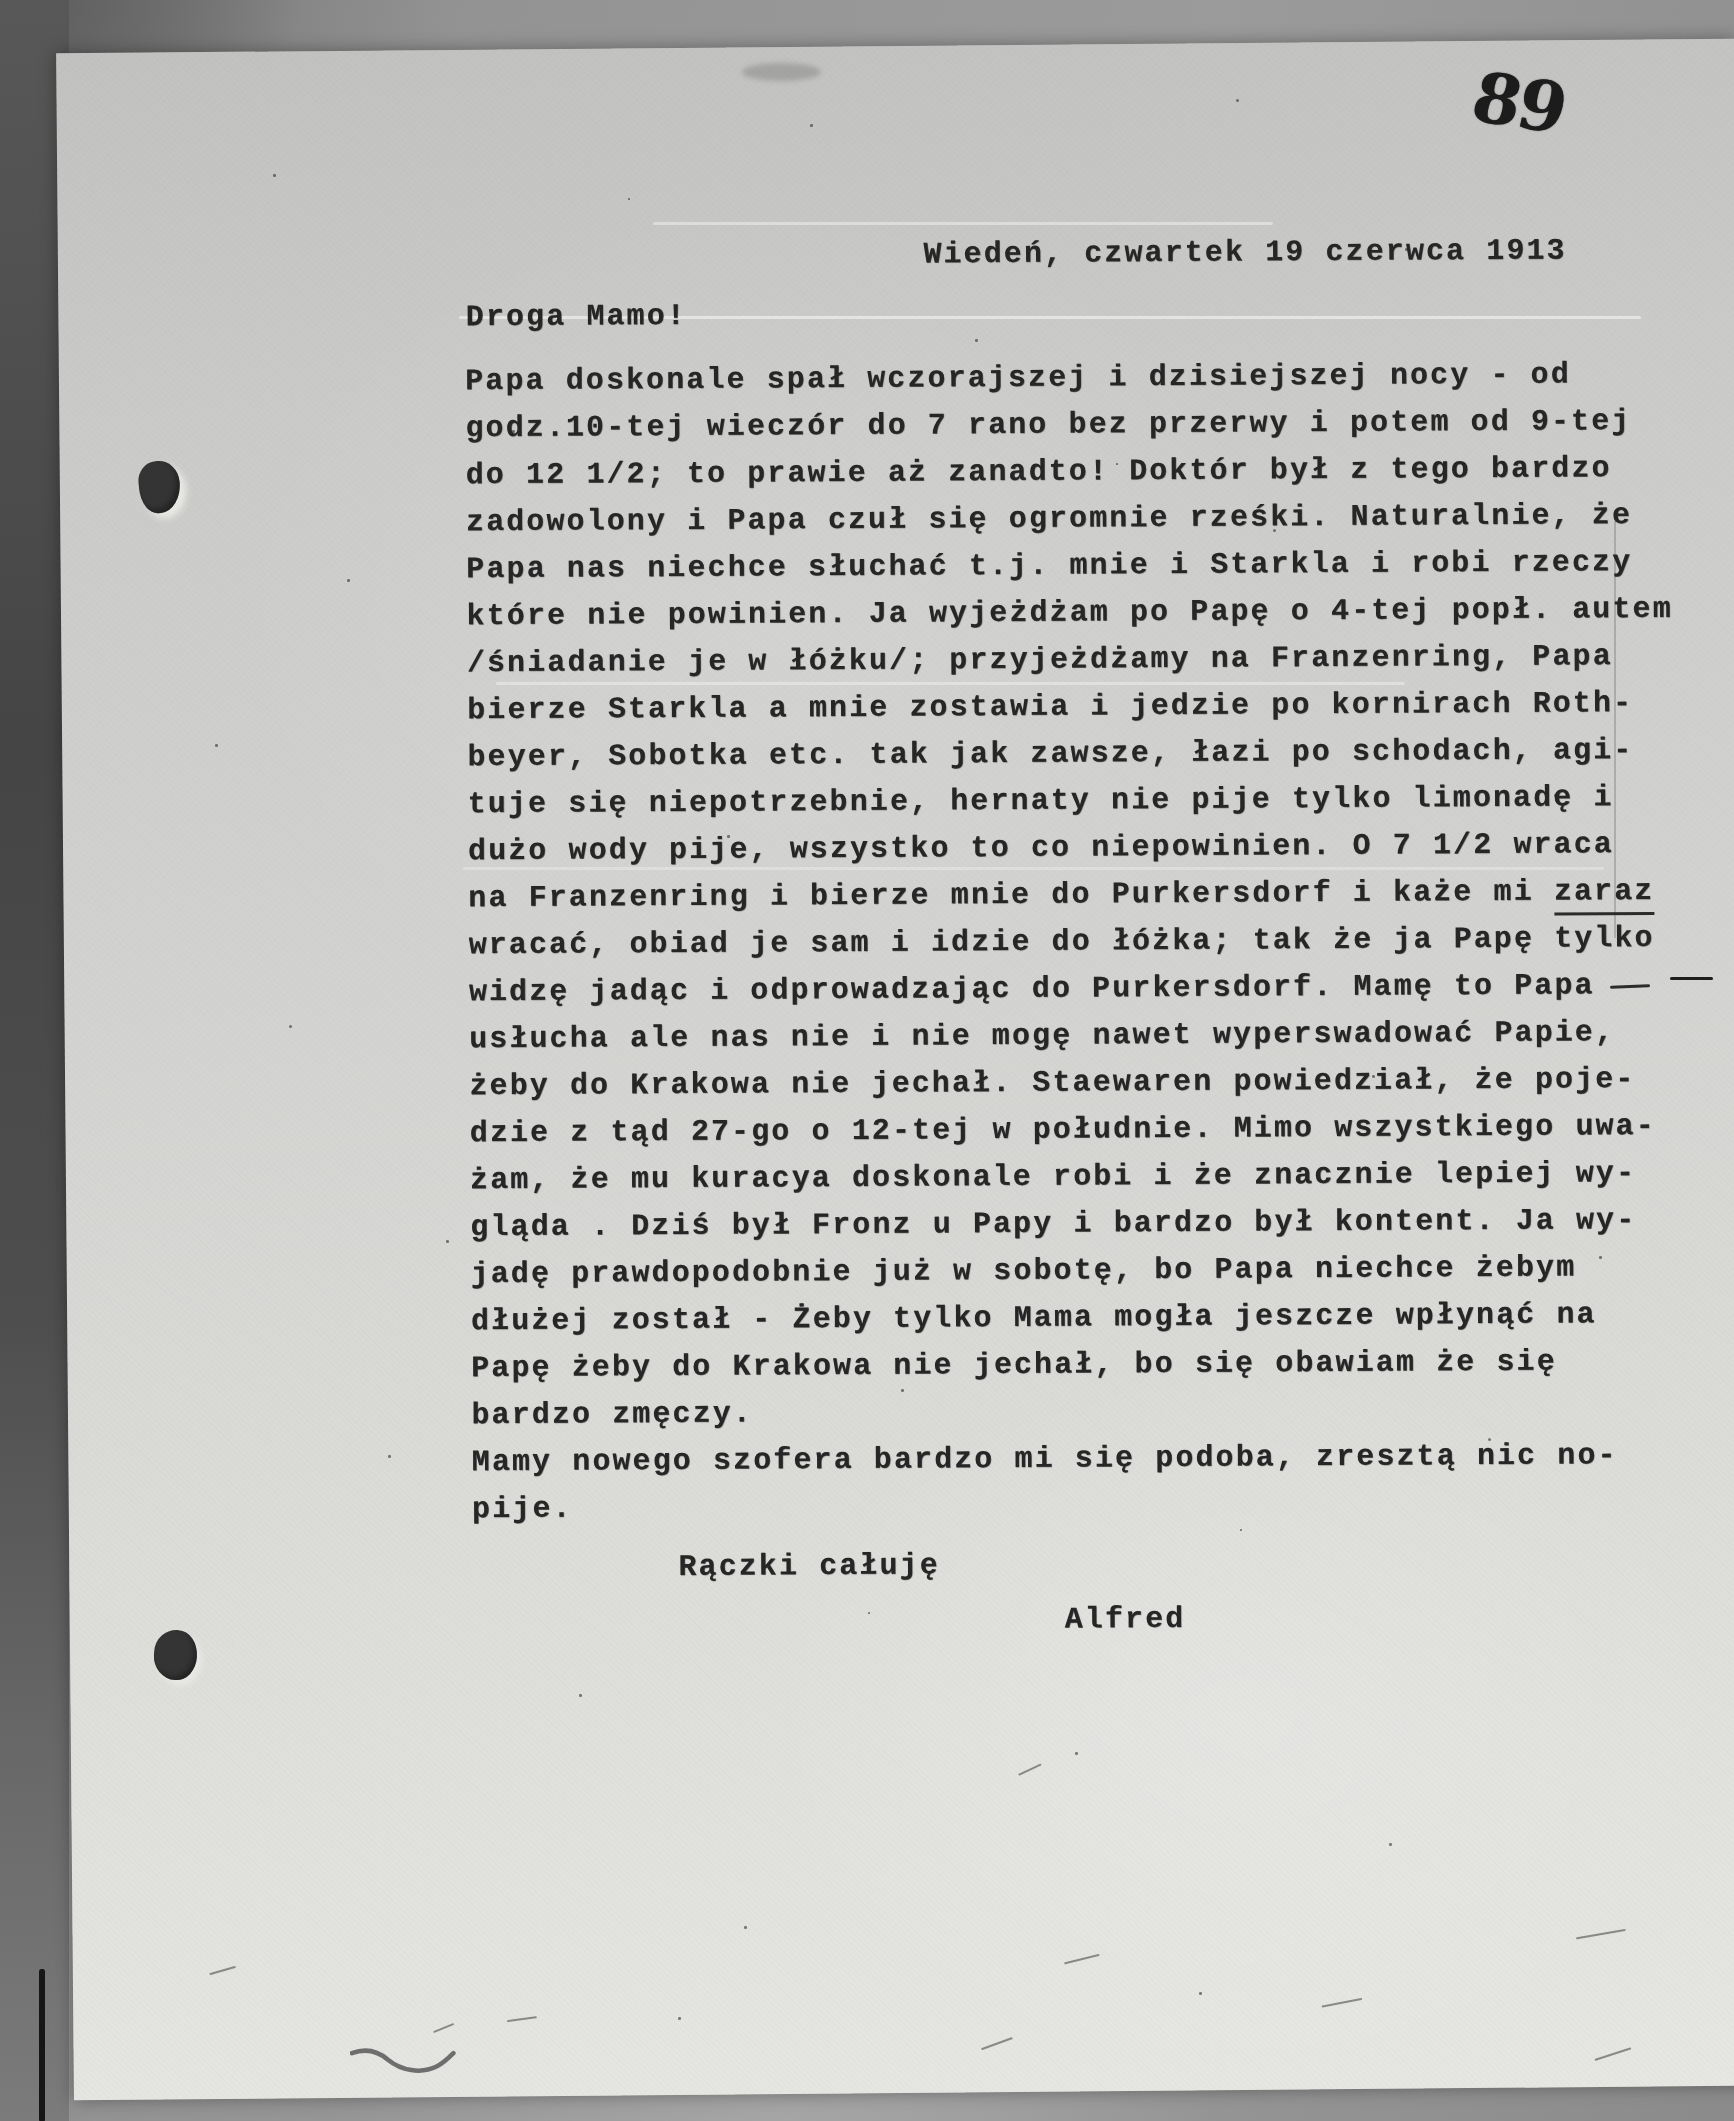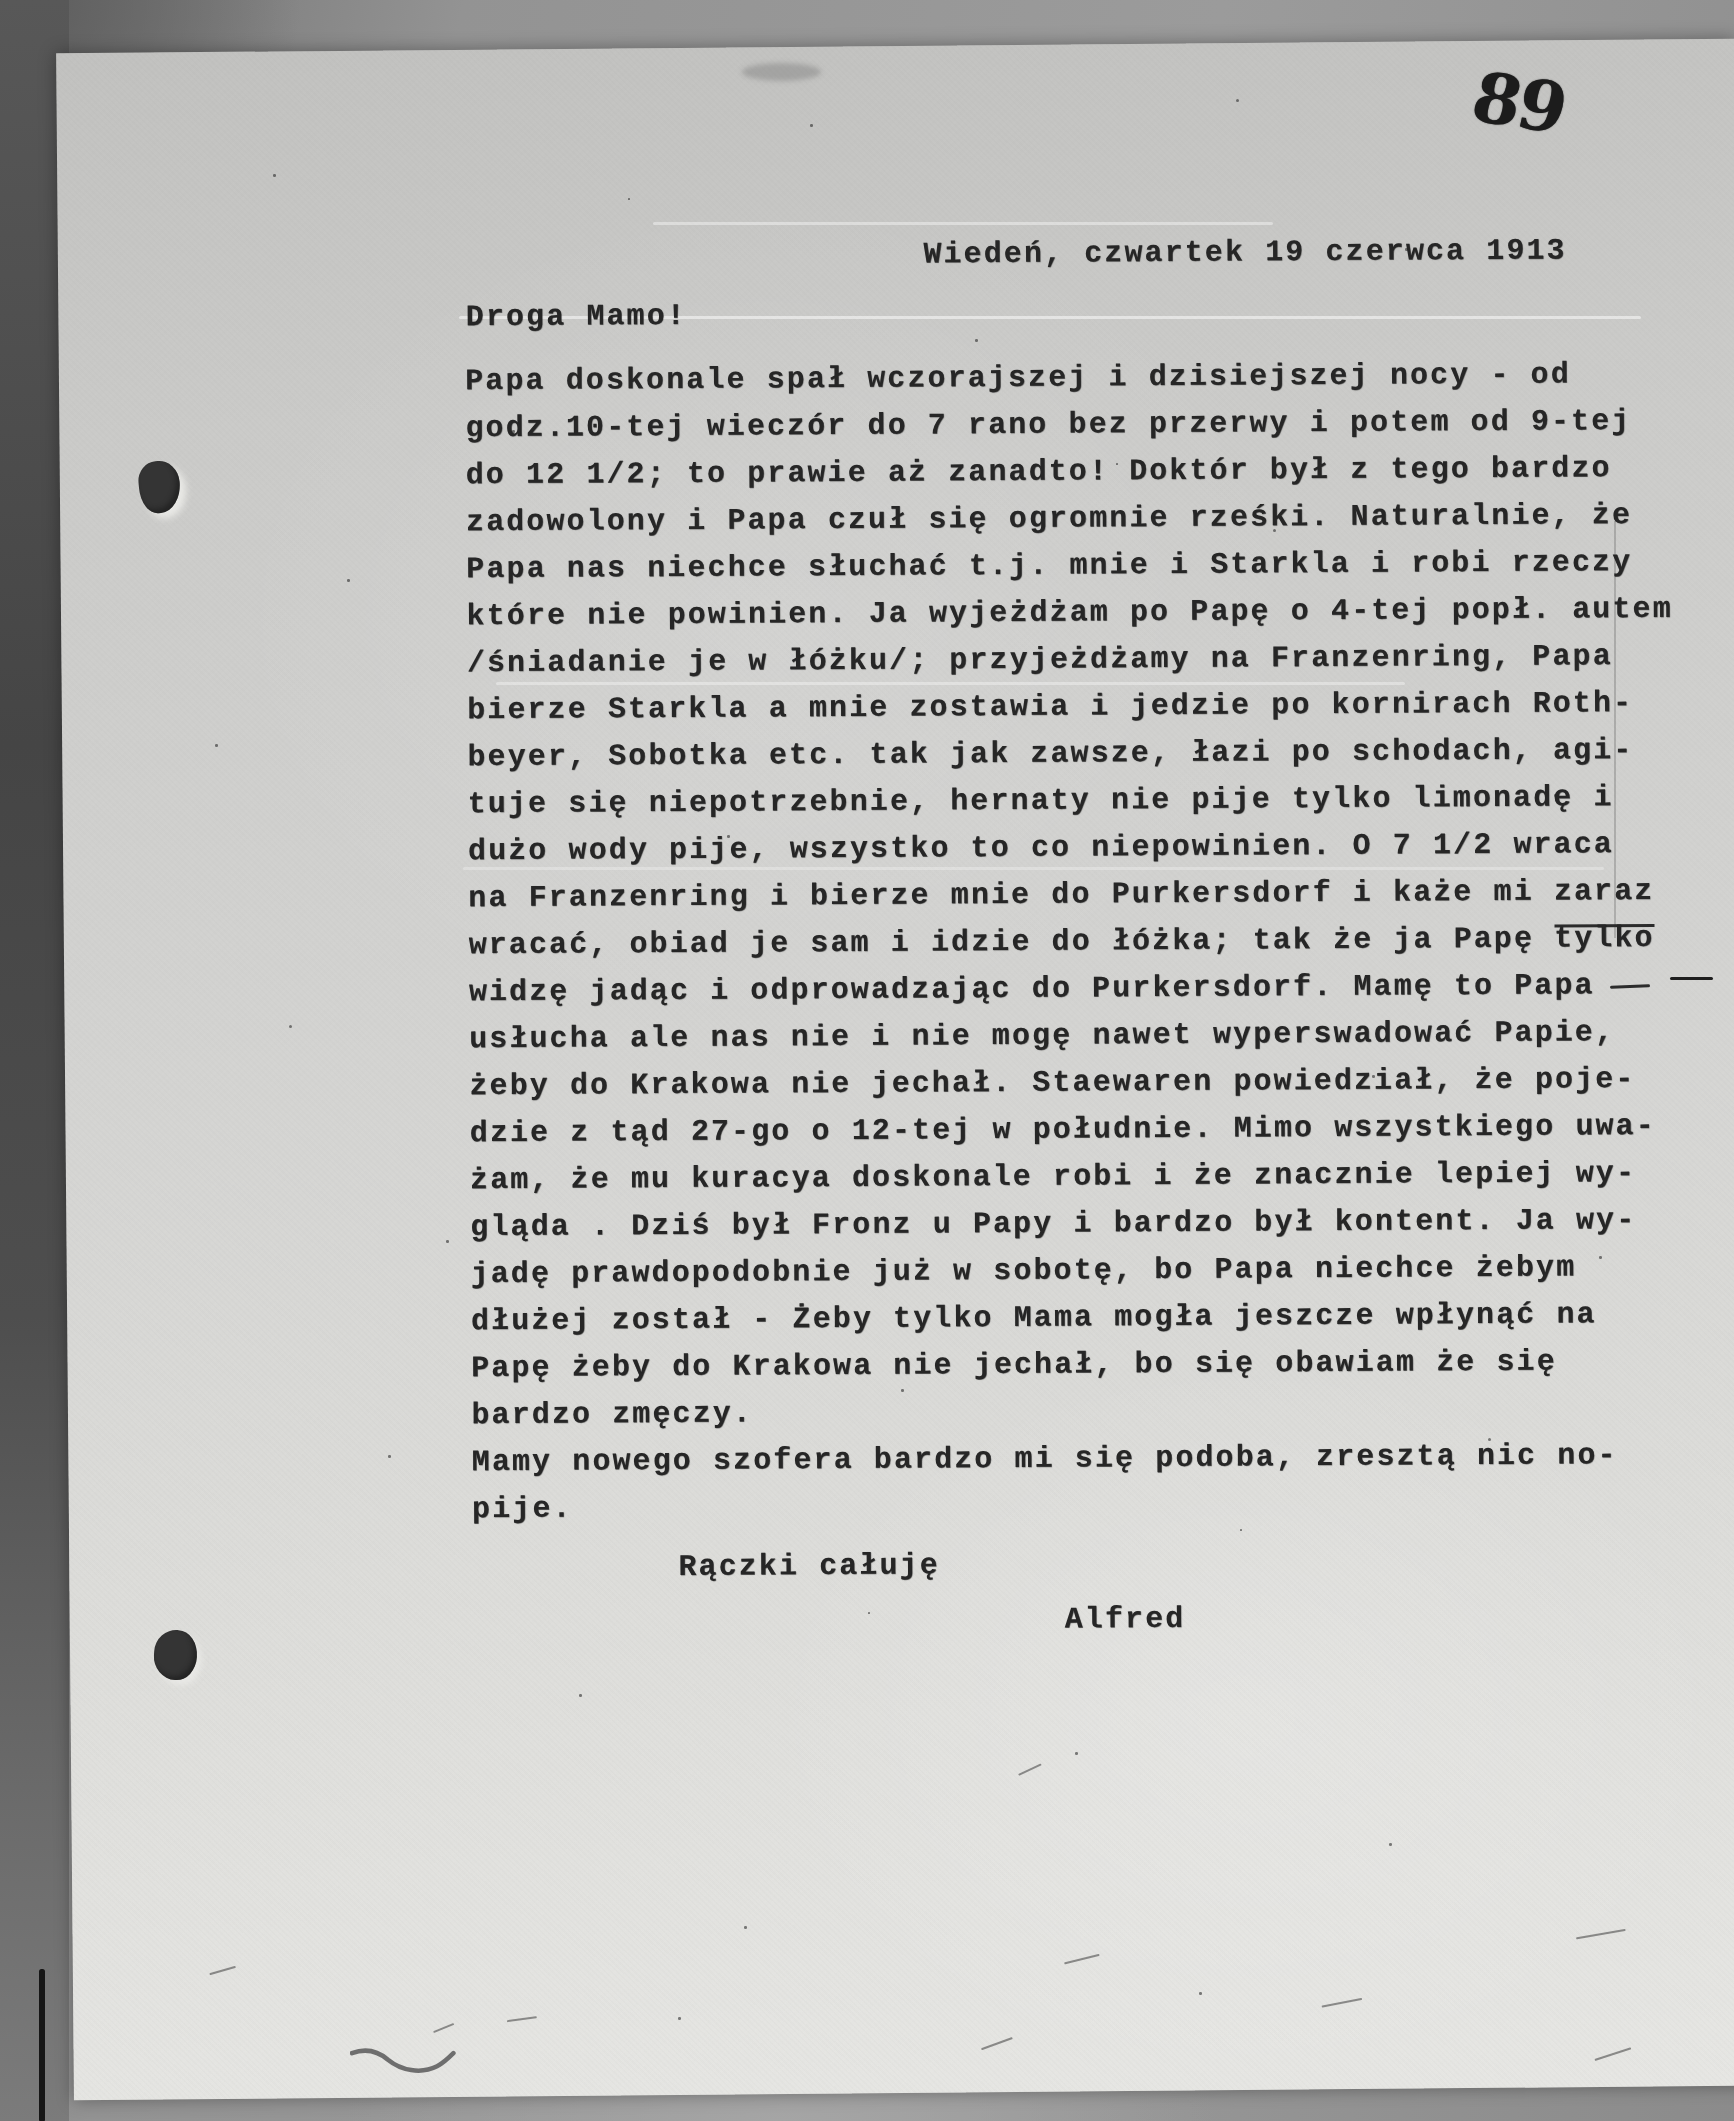--- a/index.html
+++ b/index.html
@@ -36,21 +36,21 @@
   .t{position:absolute;font-size:30px;font-weight:bold;letter-spacing:2.1px;
      color:#262626;white-space:pre;text-shadow:0.5px 0.5px 0.7px rgba(25,25,25,0.55);}
   .pagenum{position:absolute;left:1478px;top:66px;font-family:"DejaVu Serif",serif;
      font-size:69px;font-weight:bold;color:#1c1c1c;letter-spacing:-2.5px;
      transform:rotate(9deg) skewX(-4deg);text-shadow:0 0 1.2px rgba(10,10,10,0.8);}
   .dateline{left:927px;top:238px;}
   .salutation{left:469px;top:298px;}
   .body-block{position:absolute;left:468px;top:356px;}
   .line{height:47px;line-height:47px;font-size:30px;font-weight:bold;letter-spacing:2.1px;
      color:#262626;white-space:pre;text-shadow:0.5px 0.5px 0.7px rgba(25,25,25,0.55);}
-  .u{border-bottom:3.3px solid #2b2b2b;padding-bottom:16px;text-align:center;}
+  .u{border-bottom:3.3px solid #2b2b2b;padding-bottom:4px;text-align:center;}
   .closing{left:674px;top:1549px;}
   .signature{left:1060px;top:1604px;text-align:right;}
   .streak{position:absolute;background:rgba(255,255,255,0.5);height:2.5px;border-radius:1.7px;}
   .speck{position:absolute;background:rgba(30,30,30,0.55);border-radius:50%;}
   .scratch{position:absolute;background:rgba(45,45,45,0.5);width:1.7px;border-radius:0.8px;}
   .dash{position:absolute;background:#2c2c2c;height:3.3px;border-radius:1.7px;}
   .crease{position:absolute;left:1614px;top:521px;width:1.7px;height:417px;background:rgba(80,80,80,0.28);}
   .blotch{position:absolute;left:742px;top:63px;width:79px;height:18px;border-radius:50%;
      background:rgba(118,118,118,0.4);filter:blur(2.5px);}
   .squiggle{position:absolute;left:350px;top:2045px;}

